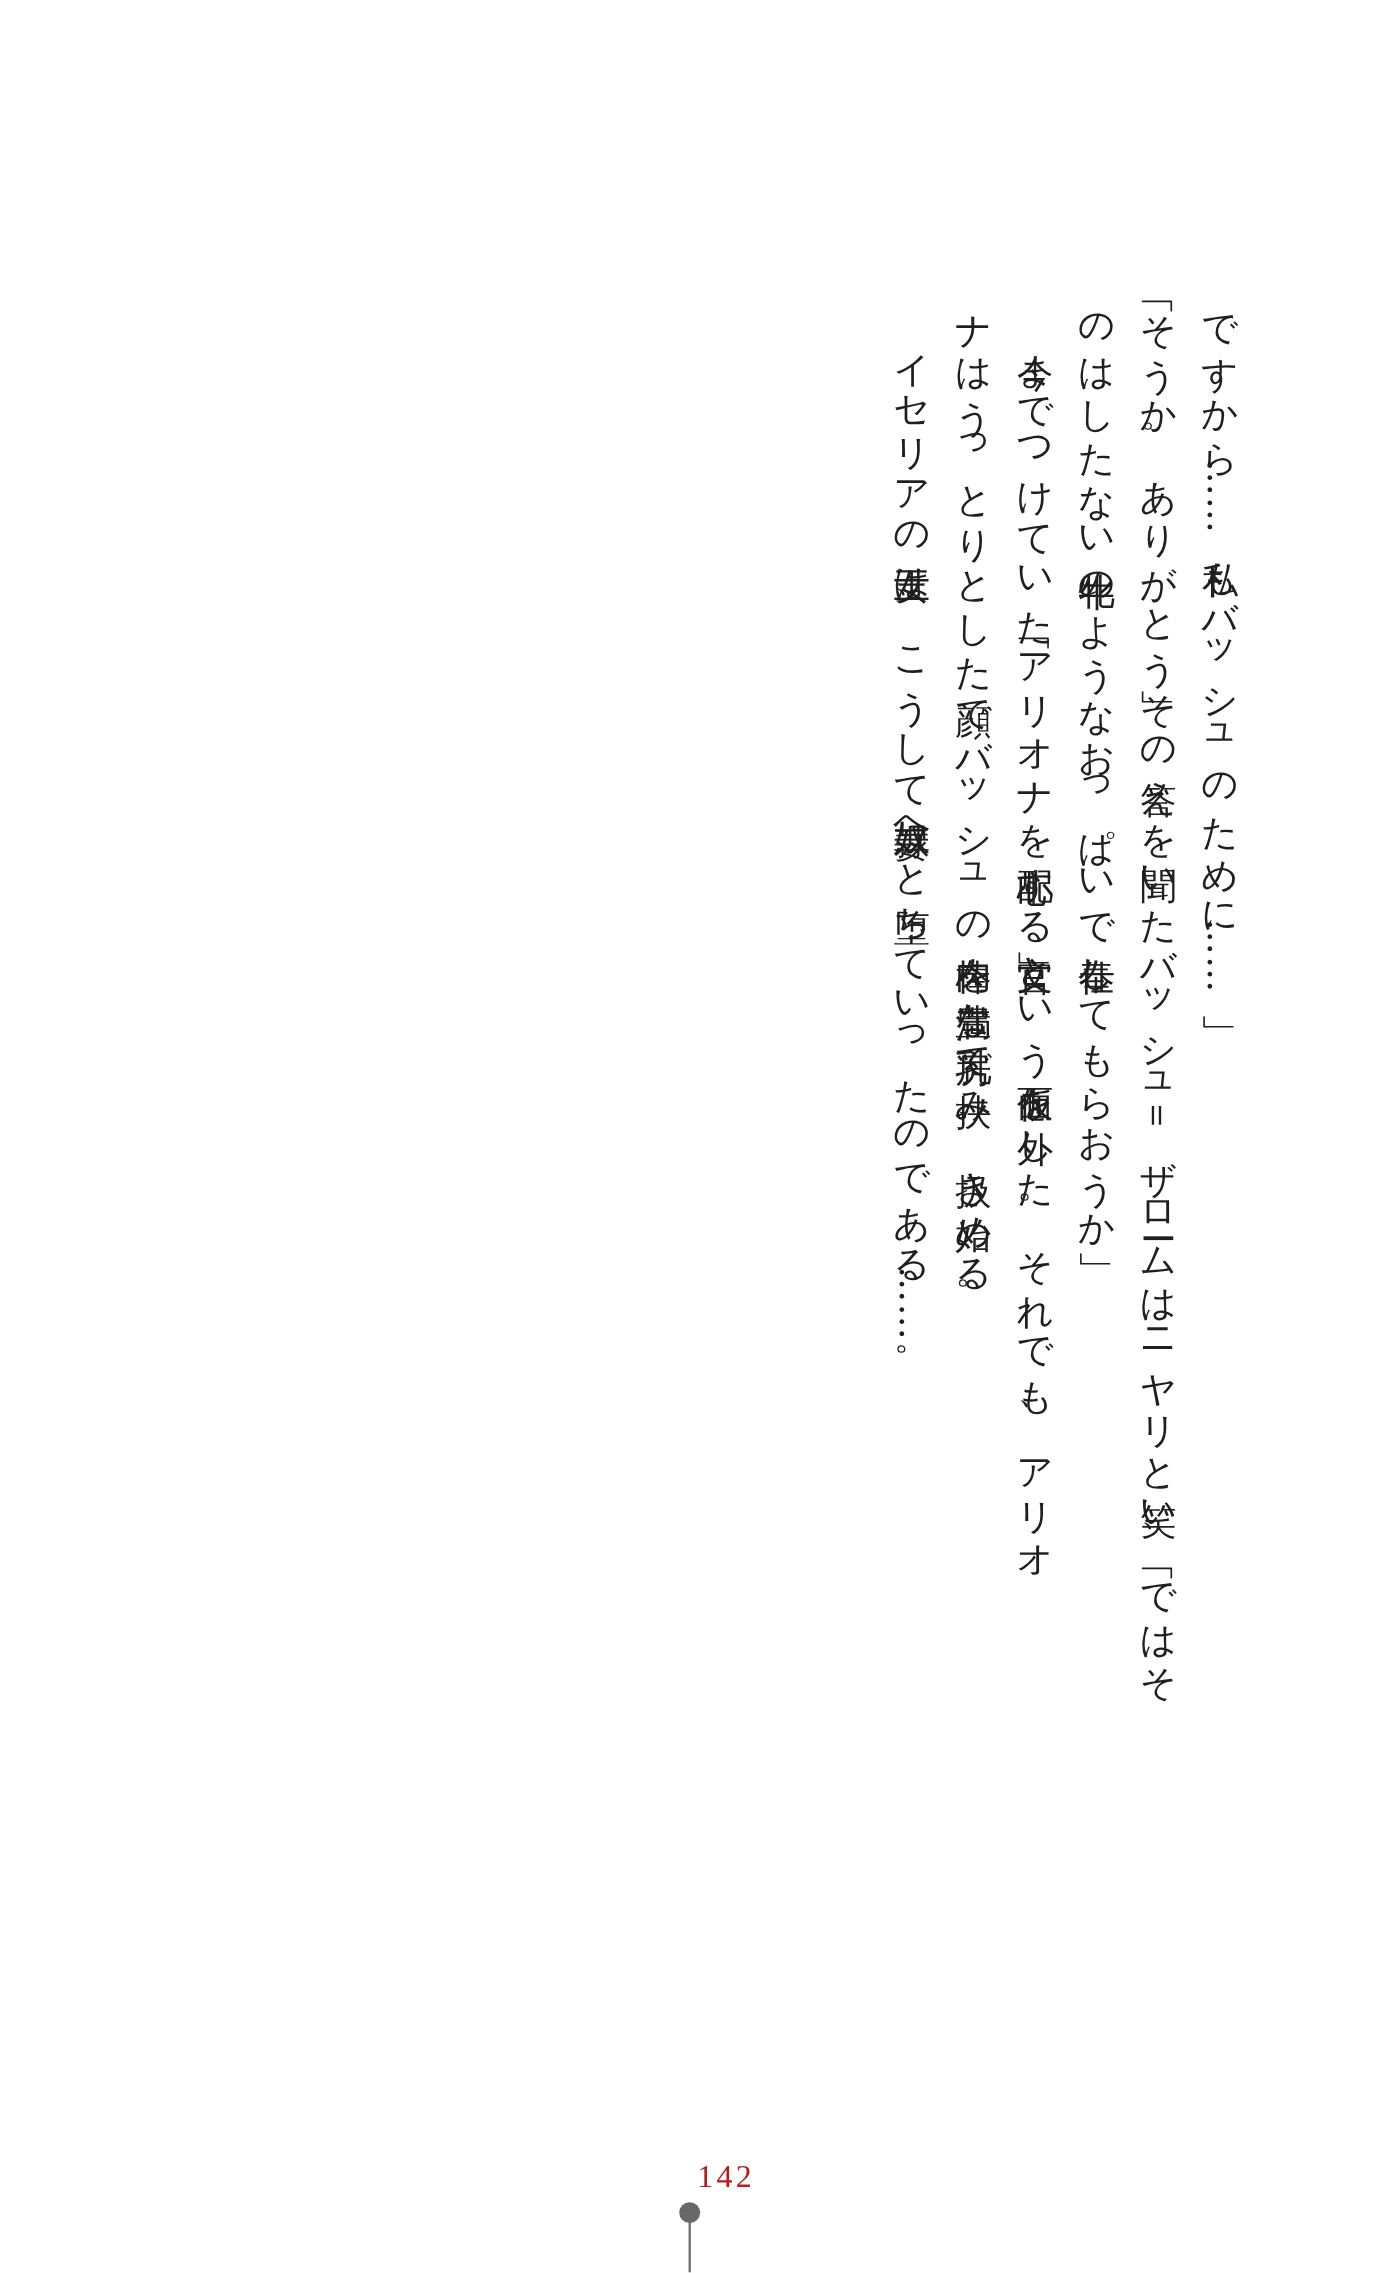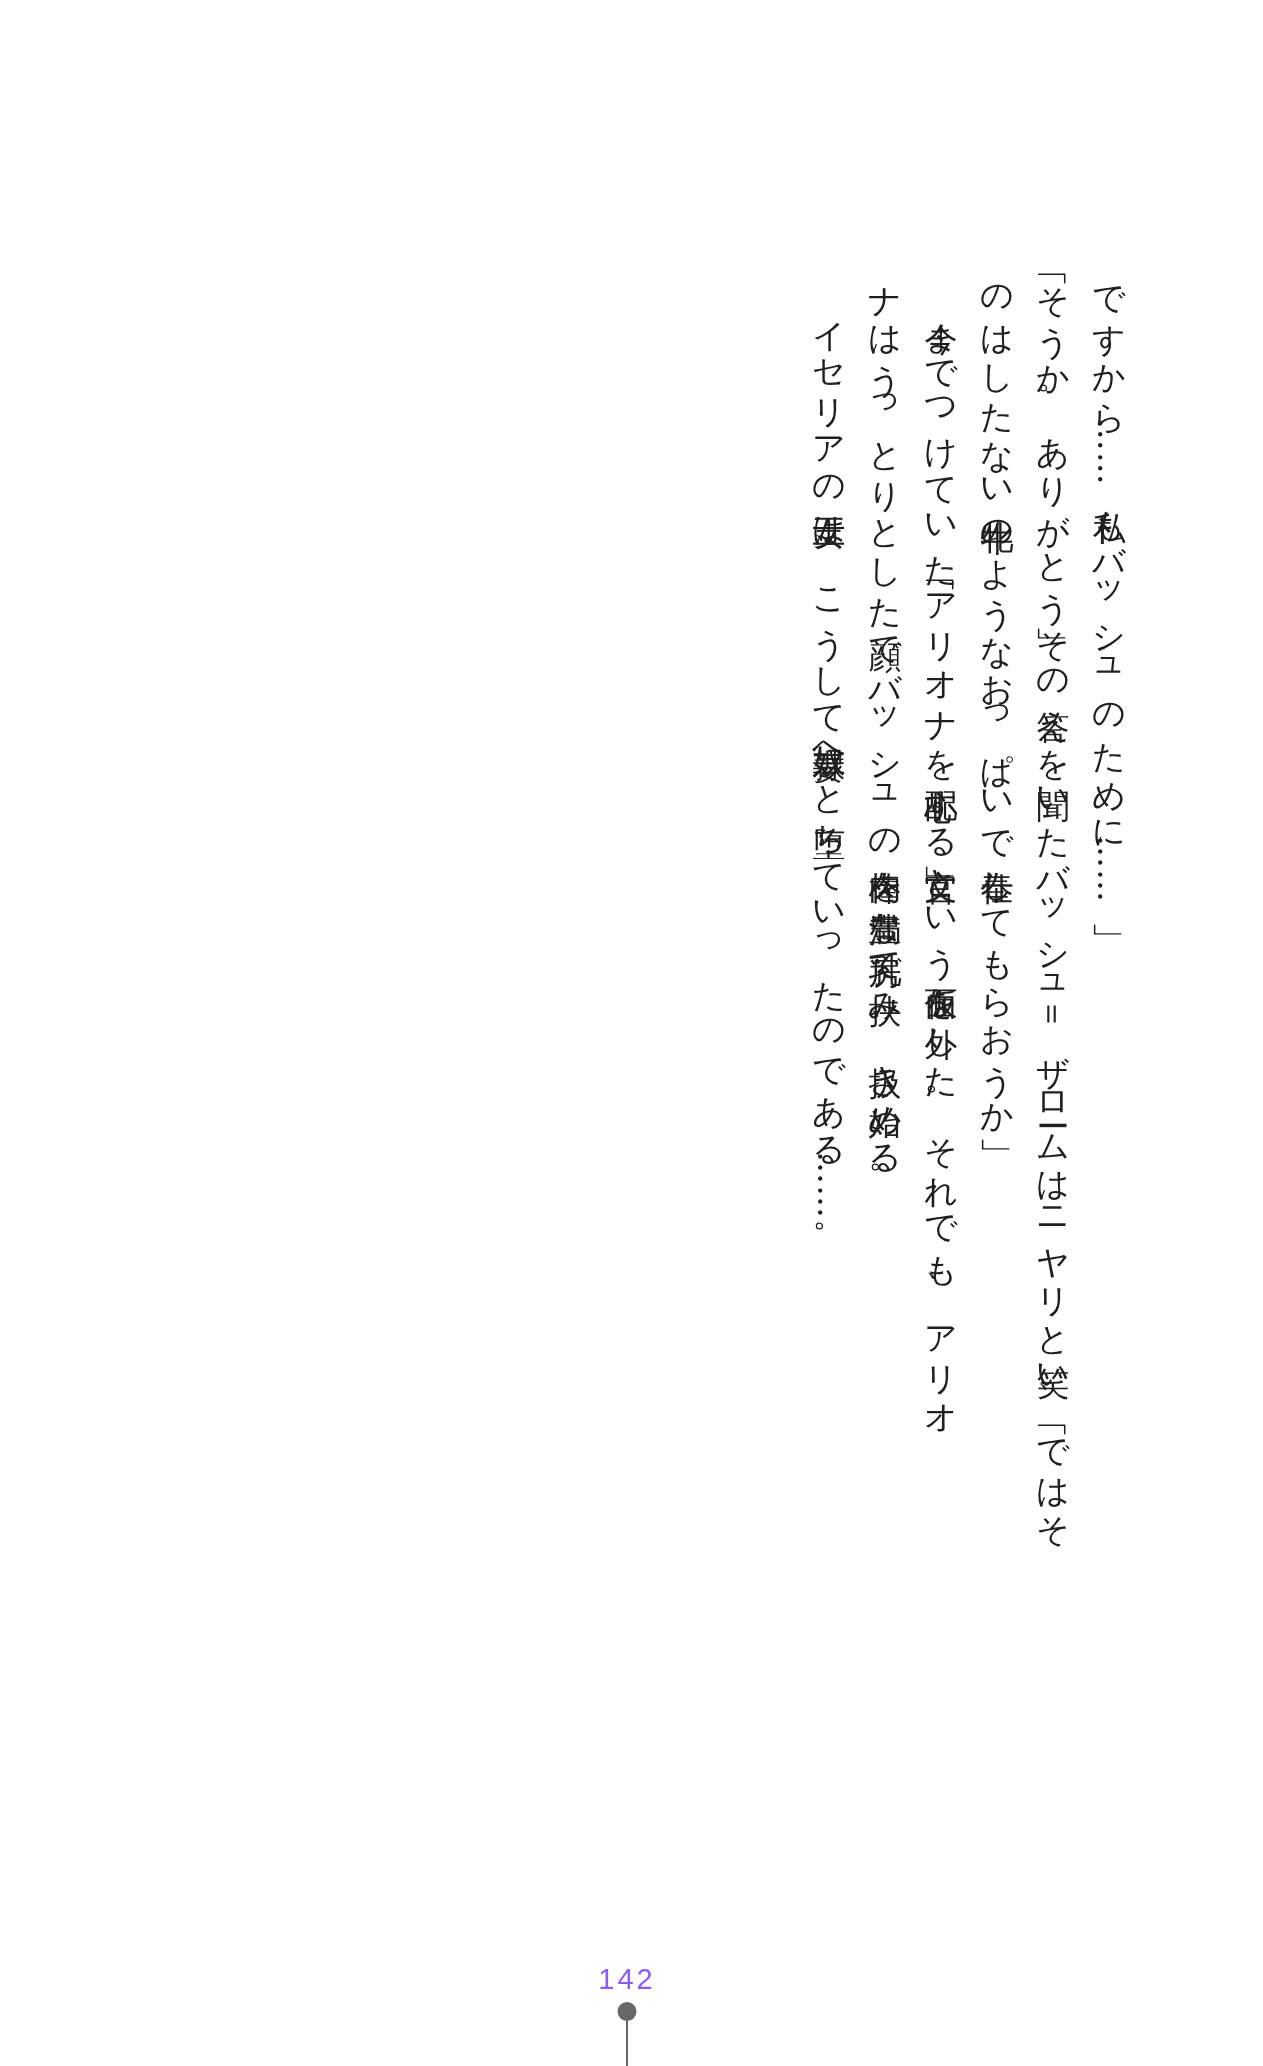--- a/index.html
+++ b/index.html
@@ -36,27 +36,27 @@
   }
   .footer {
     position: absolute;
     left: 0;
     bottom: 0;
     width: 100%;
     height: 110px;
   }
   .page-number {
     position: absolute;
-    left: 627px;
+    left: 660px;
     bottom: 72px;
     transform: translateX(-50%);
-    font-family: Liberation Sans, sans-serif;
+    font-family: Liberation Serif, serif;
     font-size: 29px;
     letter-spacing: 3px;
-    color: #8b5cf6;
+    color: #b91c1c;
     line-height: 1;
   }
   .footer-dot {
     position: absolute;
     left: 627px;
     top: 2002px;
     transform: translateX(-50%);
     width: 19px;
     height: 19px;
     border-radius: 50%;

